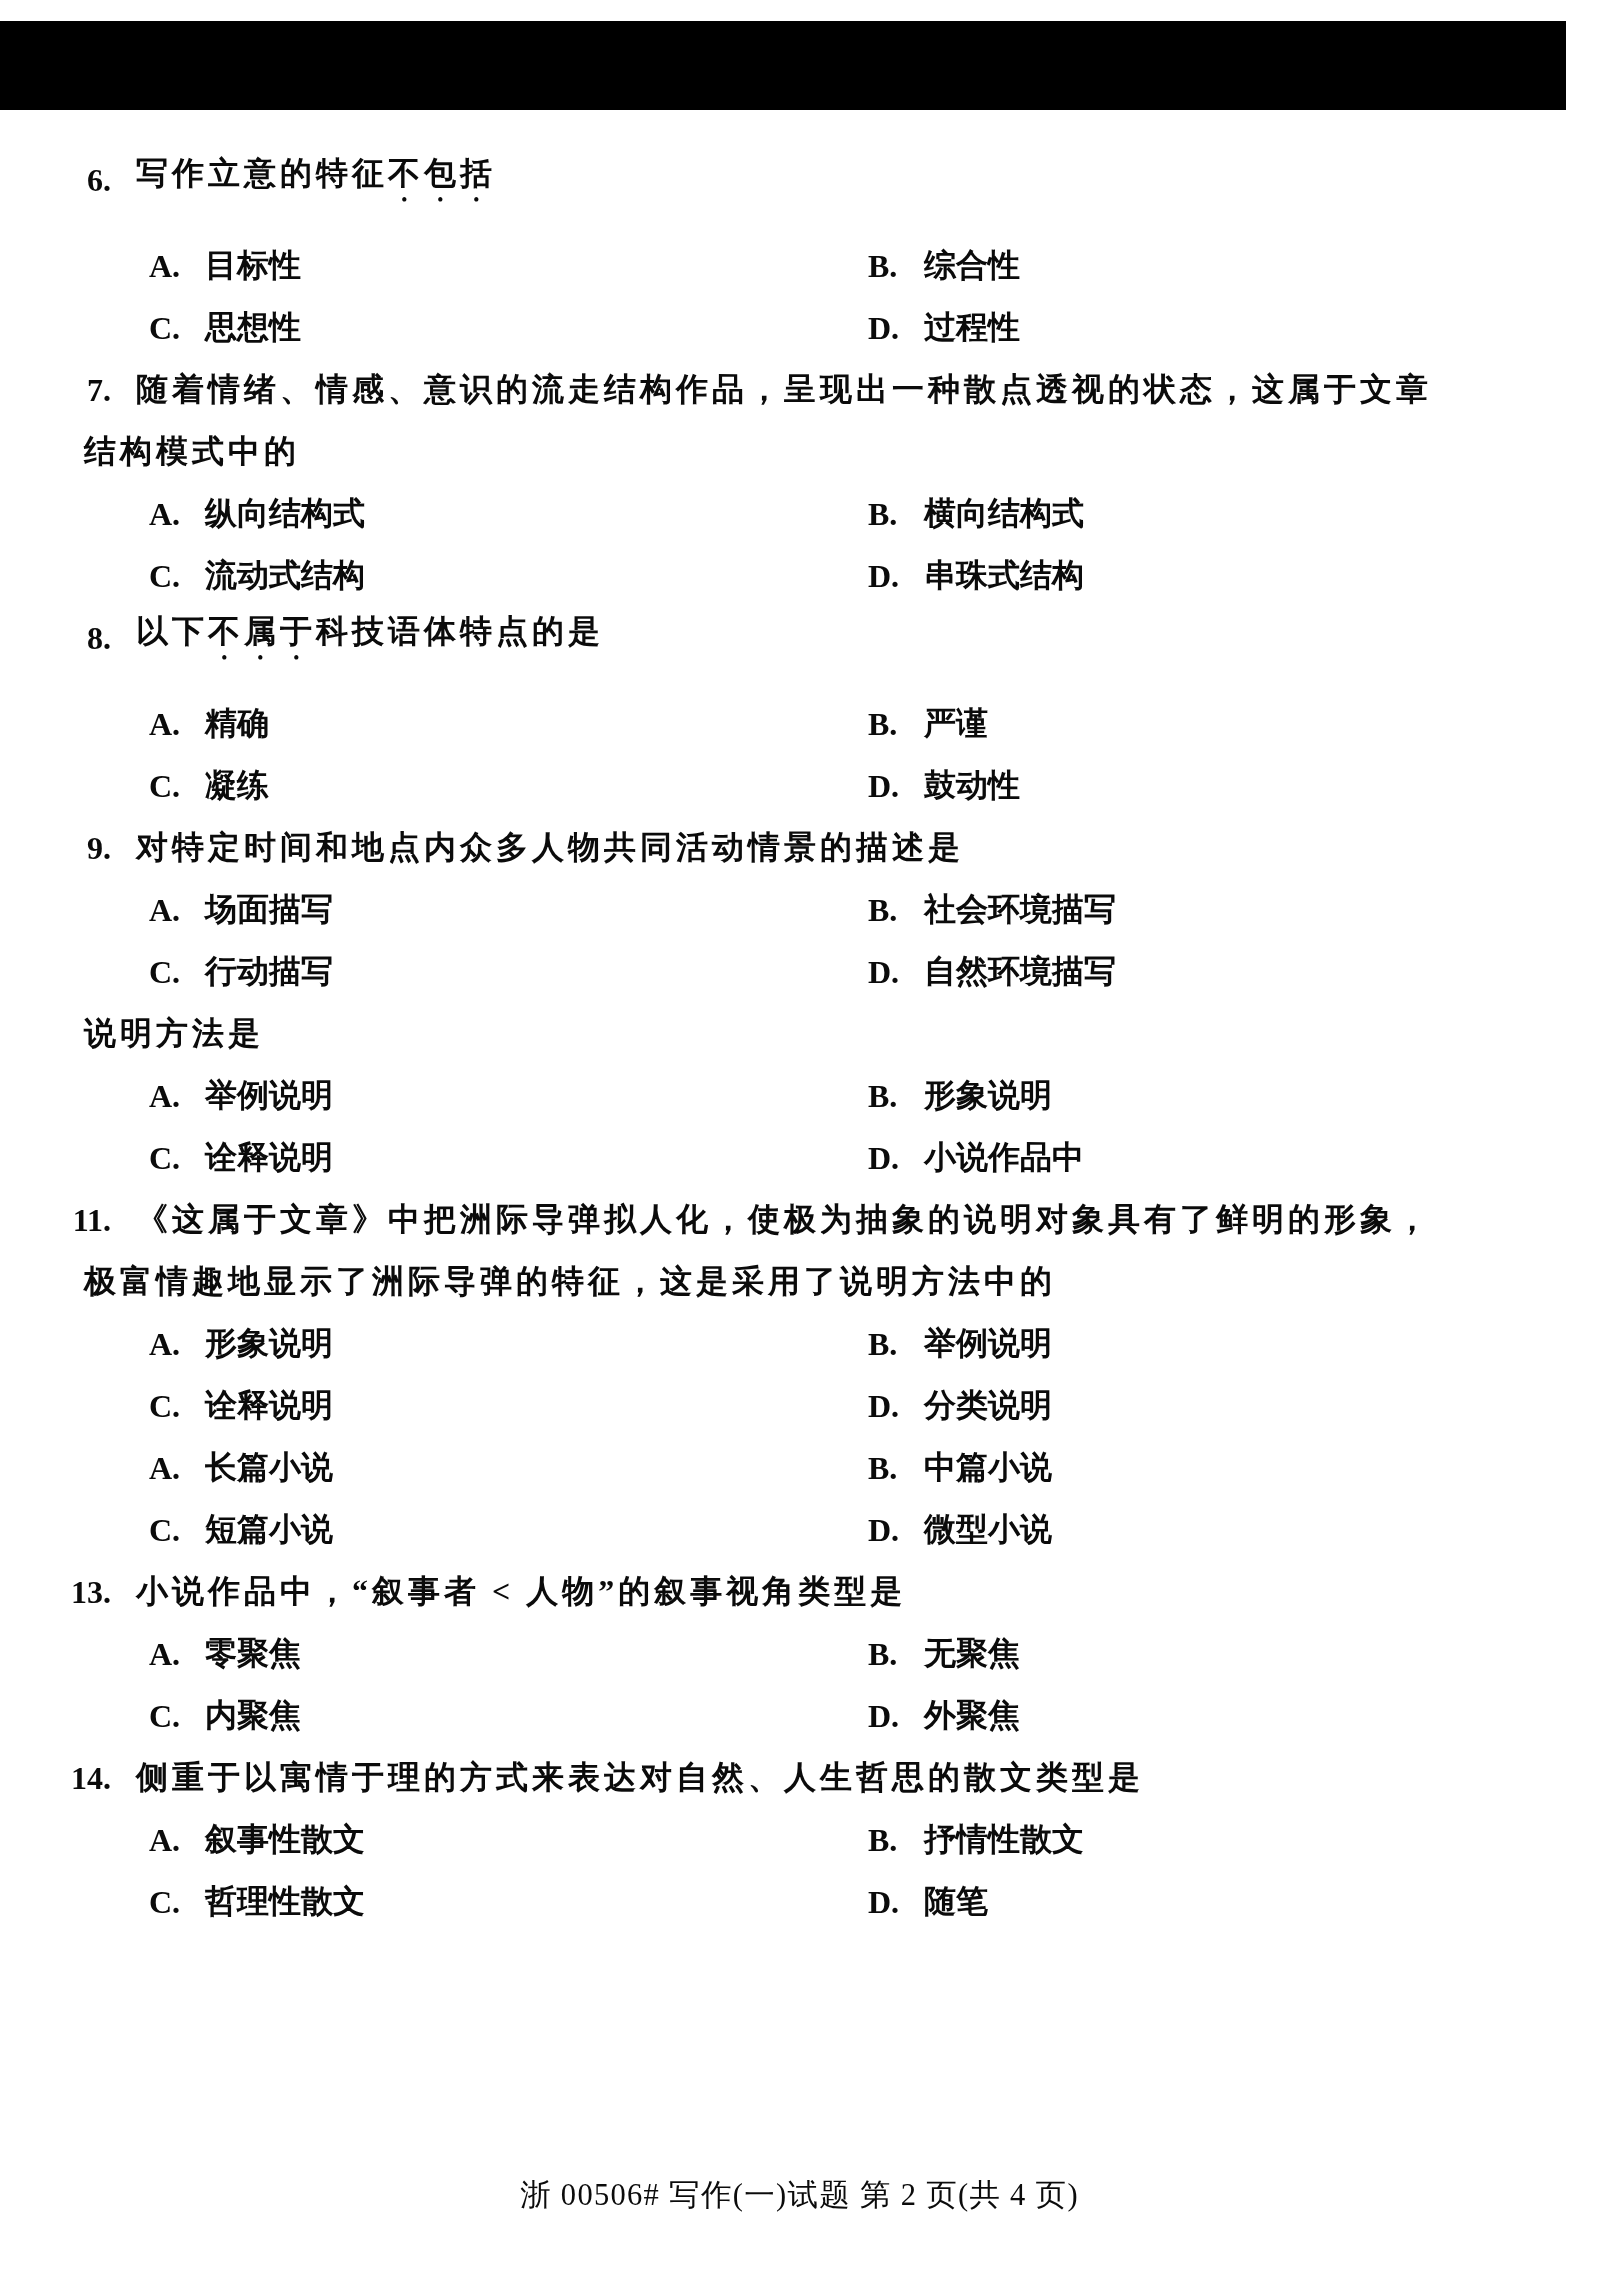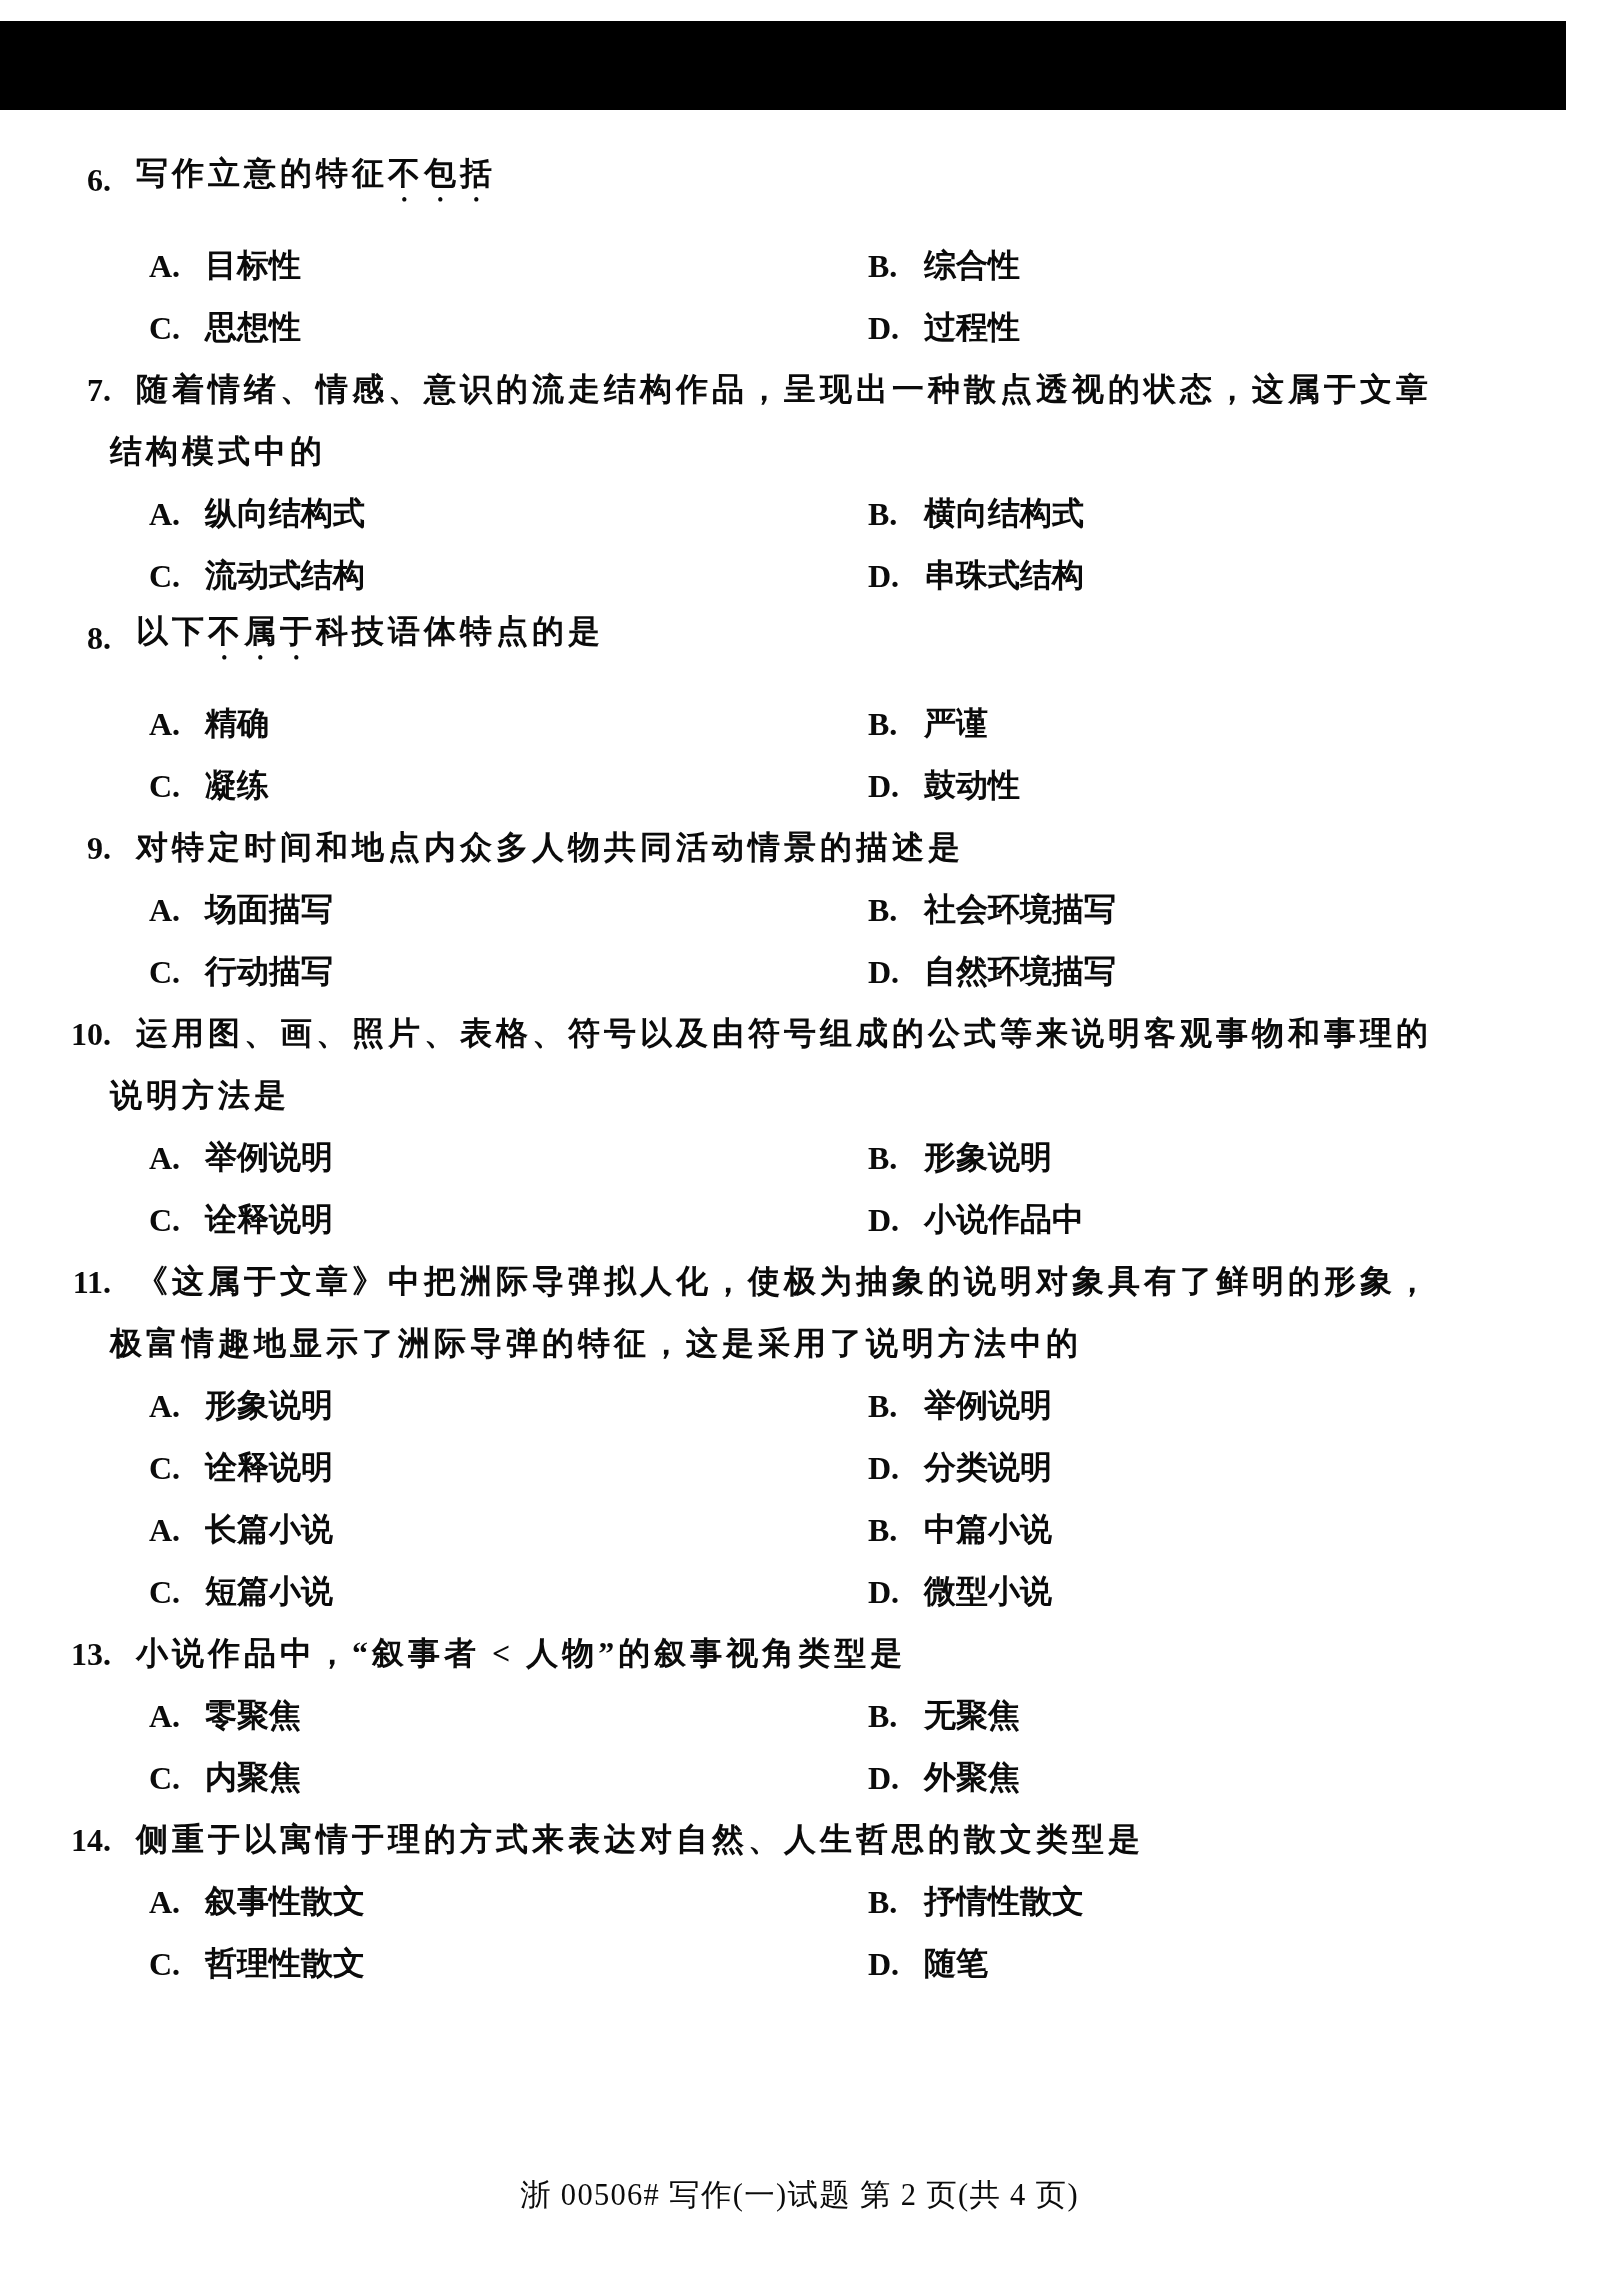--- a/index.html
+++ b/index.html
@@ -48,21 +48,21 @@
     left: 0;
     top: 0;
     width: 111px;
     height: 62px;
     display: flex;
     align-items: center;
     justify-content: flex-end;
     letter-spacing: 0;
   }
   .cont-row {
-    padding-left: 110px;
+    padding-left: 84px;
     letter-spacing: 4px;
   }
   .opt-row { padding-left: 149px; }
   .opt {
     display: flex;
     align-items: center;
   }
   .opt-a { width: 719px; }
   .opt-letter {
     display: inline-block;
@@ -201,24 +201,20 @@
         <span>行动描写</span>
       </div>
       <div class="opt">
         <span class="opt-letter">D.</span>
         <span>自然环境描写</span>
       </div>
     </div>
   </div>
 
   <div>
-    <div class="row stem-row">
-      <span class="qnum">10.</span>
-      <span>运用图、画、照片、表格、符号以及由符号组成的公式等来说明客观事物和事理的</span>
-    </div>
     <div class="row cont-row">
       <span>说明方法是</span>
     </div>
     <div class="row opt-row">
       <div class="opt opt-a">
         <span class="opt-letter">A.</span>
         <span>举例说明</span>
       </div>
       <div class="opt">
         <span class="opt-letter">B.</span>

